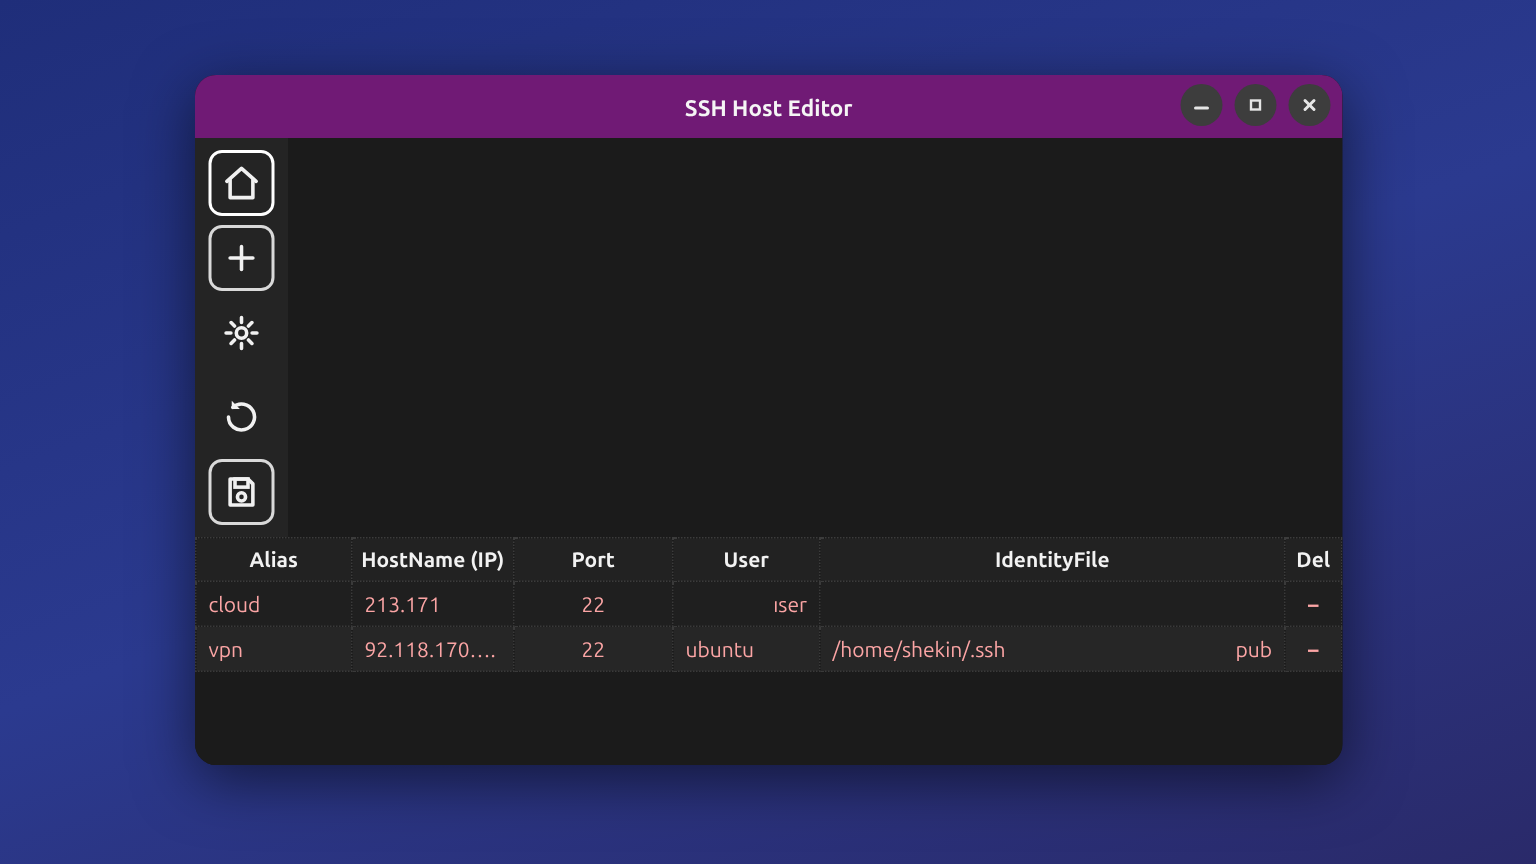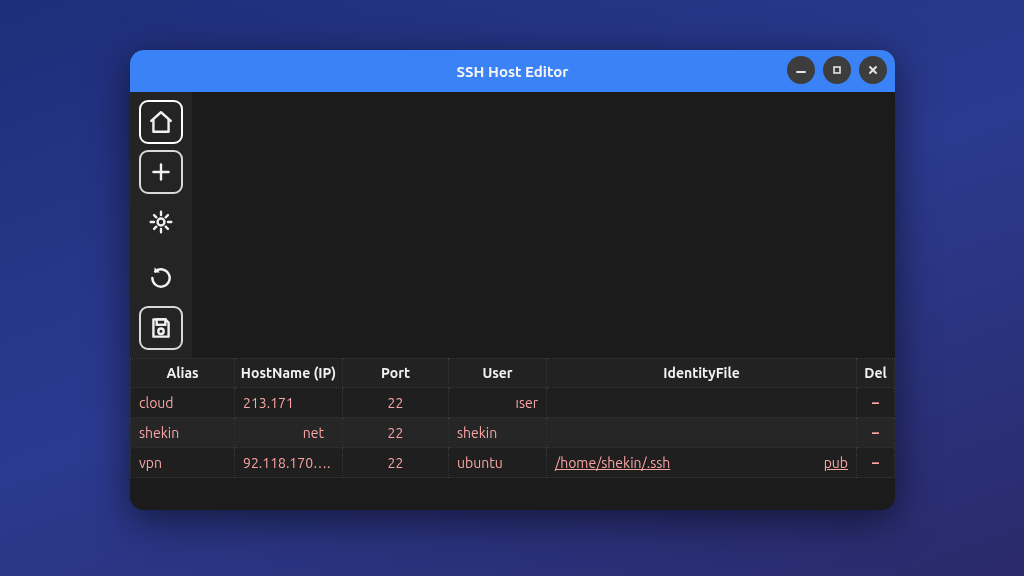--- a/index.html
+++ b/index.html
@@ -22,21 +22,21 @@
     background: #1b1b1b;
     border-radius: 14px;
     box-shadow: 0 10px 40px rgba(0,0,0,0.55);
     display: flex;
     flex-direction: column;
     overflow: hidden;
   }
 
   .titlebar {
     height: 42px;
-    background: #3b82f6;
+    background: #701a75;
     display: flex;
     align-items: center;
     position: relative;
   }
   .titlebar .title {
     flex: 1;
     text-align: center;
     font-weight: 700;
     font-size: 15px;
     color: #f5f5f5;
@@ -141,21 +141,21 @@
   .col-port  { width: 106px; }
   .col-user  { width: 98px; }
   .col-idf   { width: auto; }
   .col-del   { width: 38px; text-align: center; }
 
   td.alias { padding-left: 8px; }
   td.host  { text-align: left; }
   td.port  { text-align: center; }
   td.user  { text-align: left; }
   td.idf   { text-align: left; }
-  td.idf .idf-wrap { display:flex; justify-content:space-between; gap:8px;text-decoration:underline; }
+  td.idf .idf-wrap { display:flex; justify-content:space-between; gap:8px; }
   td.del   { text-align: center; color: #d75a3a; font-weight: 700; cursor: pointer; }
 </style>
 </head>
 <body>
 
 <div class="window">
 
   <div class="titlebar">
     <div class="title">SSH Host Editor</div>
     <div class="win-controls">
@@ -245,33 +245,20 @@
             <td class="user" style="text-align:right">ıser</td>
             <td class="idf">
               <span class="idf-wrap">
                 <span></span>
                 <span></span>
               </span>
             </td>
             <td class="del">–</td>
           </tr>
           <tr>
-            <td class="alias">shekin</td>
-            <td class="host" style="text-align:right;padding-right:18px">net</td>
-            <td class="port">22</td>
-            <td class="user">shekin</td>
-            <td class="idf">
-              <span class="idf-wrap">
-                <span></span>
-                <span></span>
-              </span>
-            </td>
-            <td class="del">–</td>
-          </tr>
-          <tr>
             <td class="alias">vpn</td>
             <td class="host">92.118.170….</td>
             <td class="port">22</td>
             <td class="user">ubuntu</td>
             <td class="idf">
               <span class="idf-wrap">
                 <span>/home/shekin/.ssh</span>
                 <span>pub</span>
               </span>
             </td>

